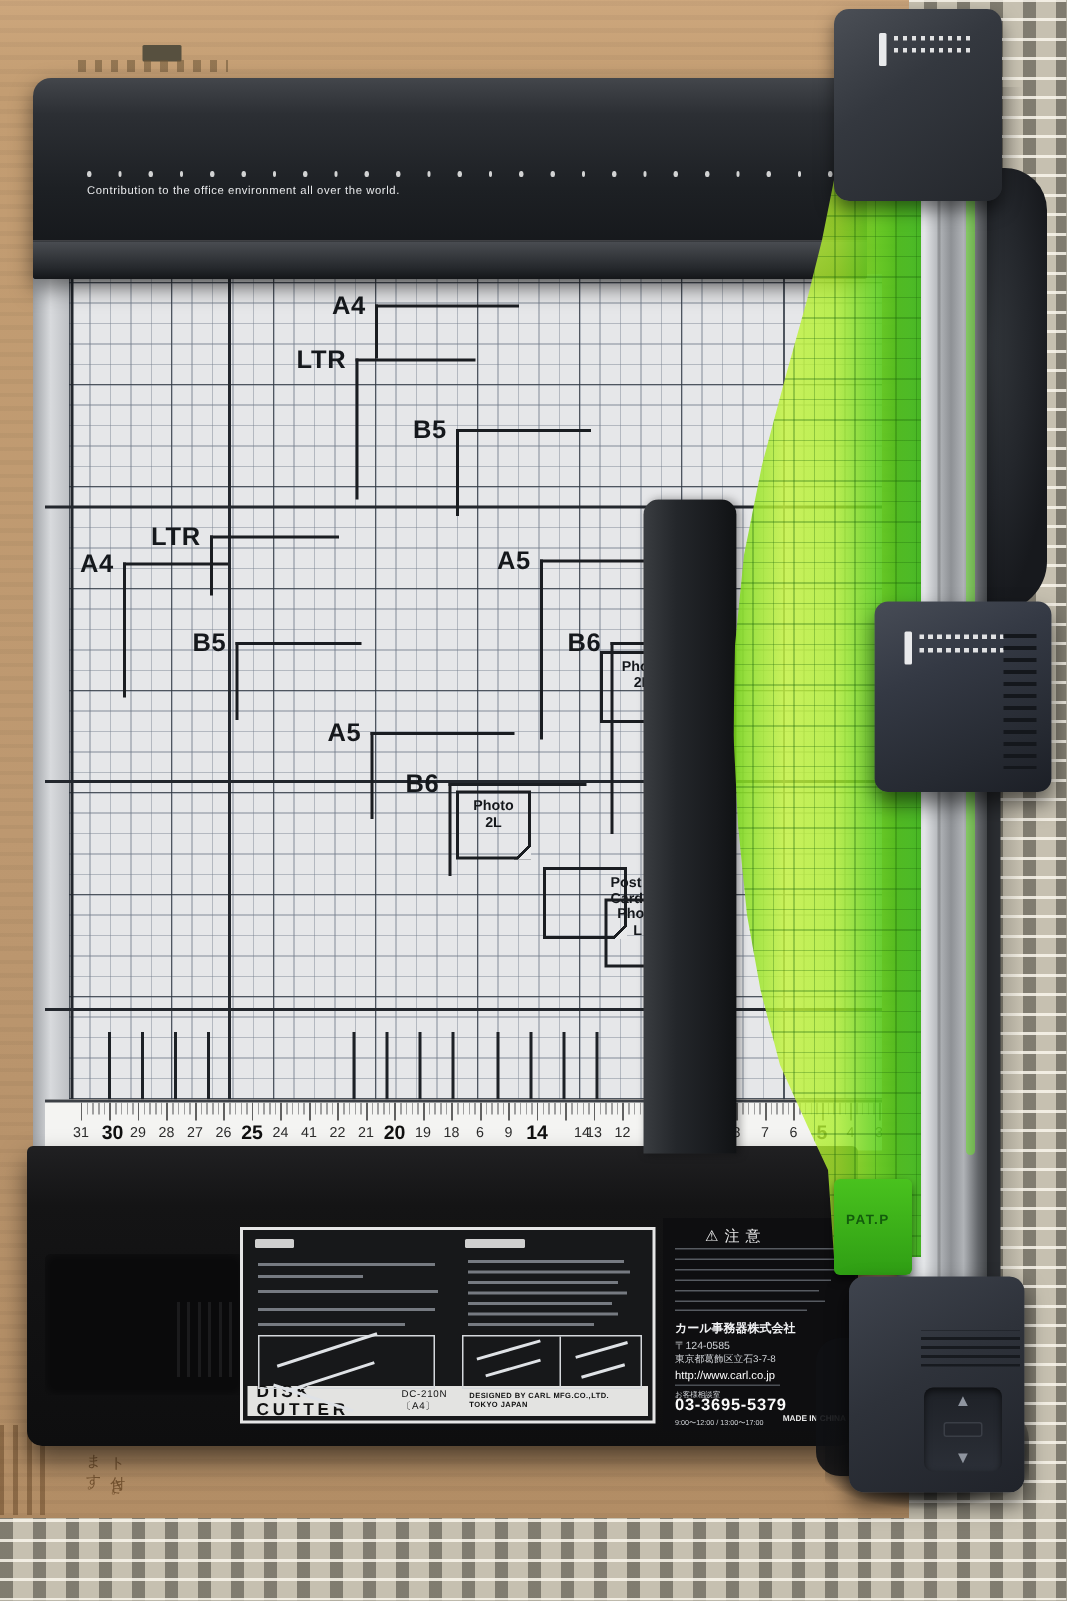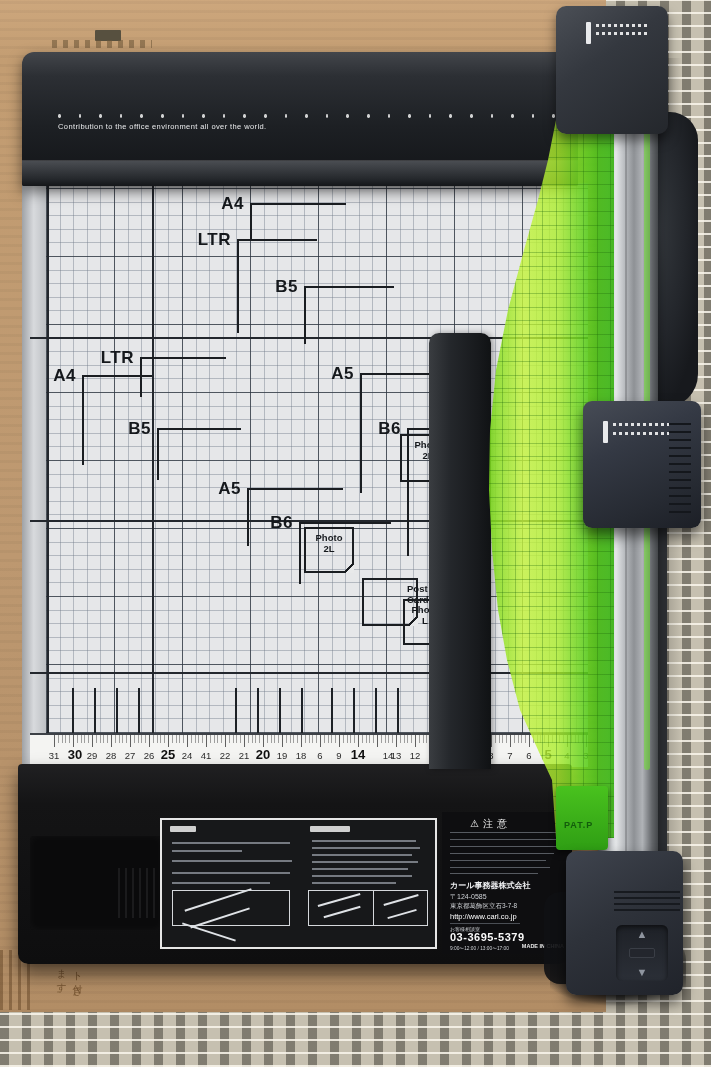--- a/index.html
+++ b/index.html
@@ -88,21 +88,21 @@
 
   
   .guide{left:488px;top:82px;width:126px;height:756px;
     background-image:
       repeating-linear-gradient(90deg, rgba(25,100,8,.30) 0 1px, rgba(0,0,0,0) 1px 13.6px),
       repeating-linear-gradient(0deg, rgba(25,100,8,.30) 0 1px, rgba(0,0,0,0) 1px 13.6px),
       linear-gradient(90deg, rgba(120,215,28,.88) 0%, rgba(196,244,62,.82) 28%, rgba(172,238,44,.8) 55%, rgba(92,206,28,.88) 78%, rgba(58,178,20,.92) 100%);
     clip-path:polygon(72px 0,126px 0,126px 756px,68px 756px,64px 698px,50px 668px,32px 628px,19px 578px,10px 528px,4px 468px,1px 408px,2px 348px,8px 288px,20px 228px,36px 168px,50px 118px,60px 78px,68px 38px);}
   .pat-tab{left:556px;top:786px;width:52px;height:64px;border-radius:4px;
     background:linear-gradient(180deg,#49c21e,#2f9e14);box-shadow:0 3px 6px rgba(0,0,0,.5);}
-  .pat-text{position:absolute;left:8px;top:22px;font-size:9px;font-weight:bold;color:#135c0c;letter-spacing:1px;margin-top:12px;}
+  .pat-text{position:absolute;left:8px;top:22px;font-size:9px;font-weight:bold;color:#135c0c;letter-spacing:1px;}
 
   
   .base{left:18px;top:764px;width:554px;height:200px;border-radius:4px 4px 14px 10px;
     background:linear-gradient(180deg,#202022 0%,#141415 20%,#0e0e0f 100%);
     box-shadow:0 10px 18px rgba(0,0,0,.55);}
   .base-panel{left:30px;top:836px;width:132px;height:94px;border-radius:4px;background:#0a0a0b;
     box-shadow:inset 0 0 8px rgba(255,255,255,.04);}
   .emboss{left:118px;top:868px;width:40px;height:50px;opacity:.5;
     background:repeating-linear-gradient(90deg,#2c2c2e 0 2px,rgba(0,0,0,0) 2px 7px);}
   .instr-label{left:160px;top:818px;width:277px;height:131px;background:#17181a;border:2px solid #e6e6e6;}
@@ -298,20 +298,25 @@
       </div>
     <div class="tagline">Contribution to the office environment all over the world.</div>
     <div class="topbar-lip"></div>
   </div>
 
   <div class="abs base"></div>
   <div class="abs base-panel"></div>
   <div class="abs emboss"></div>
 
   <div class="abs instr-label" id="instr-label">
+    <div class="instr-strip">
+      <span class="instr-title">DISK CUTTER</span>
+      <span class="instr-model">DC-210N〔A4〕</span>
+      <span class="instr-credit">DESIGNED BY CARL MFG.CO.,LTD. TOKYO JAPAN</span>
+    </div>
   <div class="chip" style="position:absolute;left:8px;top:6px;width:26px;"></div>
       <div class="chip" style="position:absolute;left:148px;top:6px;width:40px;"></div>
       <div class="tline" style="position:absolute;left:10px;top:22px;width:118px;"></div>
       <div class="tline" style="position:absolute;left:10px;top:30px;width:70px;"></div>
       <div class="tline" style="position:absolute;left:10px;top:40px;width:120px;"></div>
       <div class="tline" style="position:absolute;left:10px;top:52px;width:118px;"></div>
       <div class="tline" style="position:absolute;left:10px;top:62px;width:98px;"></div>
       <div class="tline" style="position:absolute;left:150px;top:20px;width:104px;"></div>
       <div class="tline" style="position:absolute;left:150px;top:27px;width:108px;"></div>
       <div class="tline" style="position:absolute;left:150px;top:34px;width:100px;"></div>

